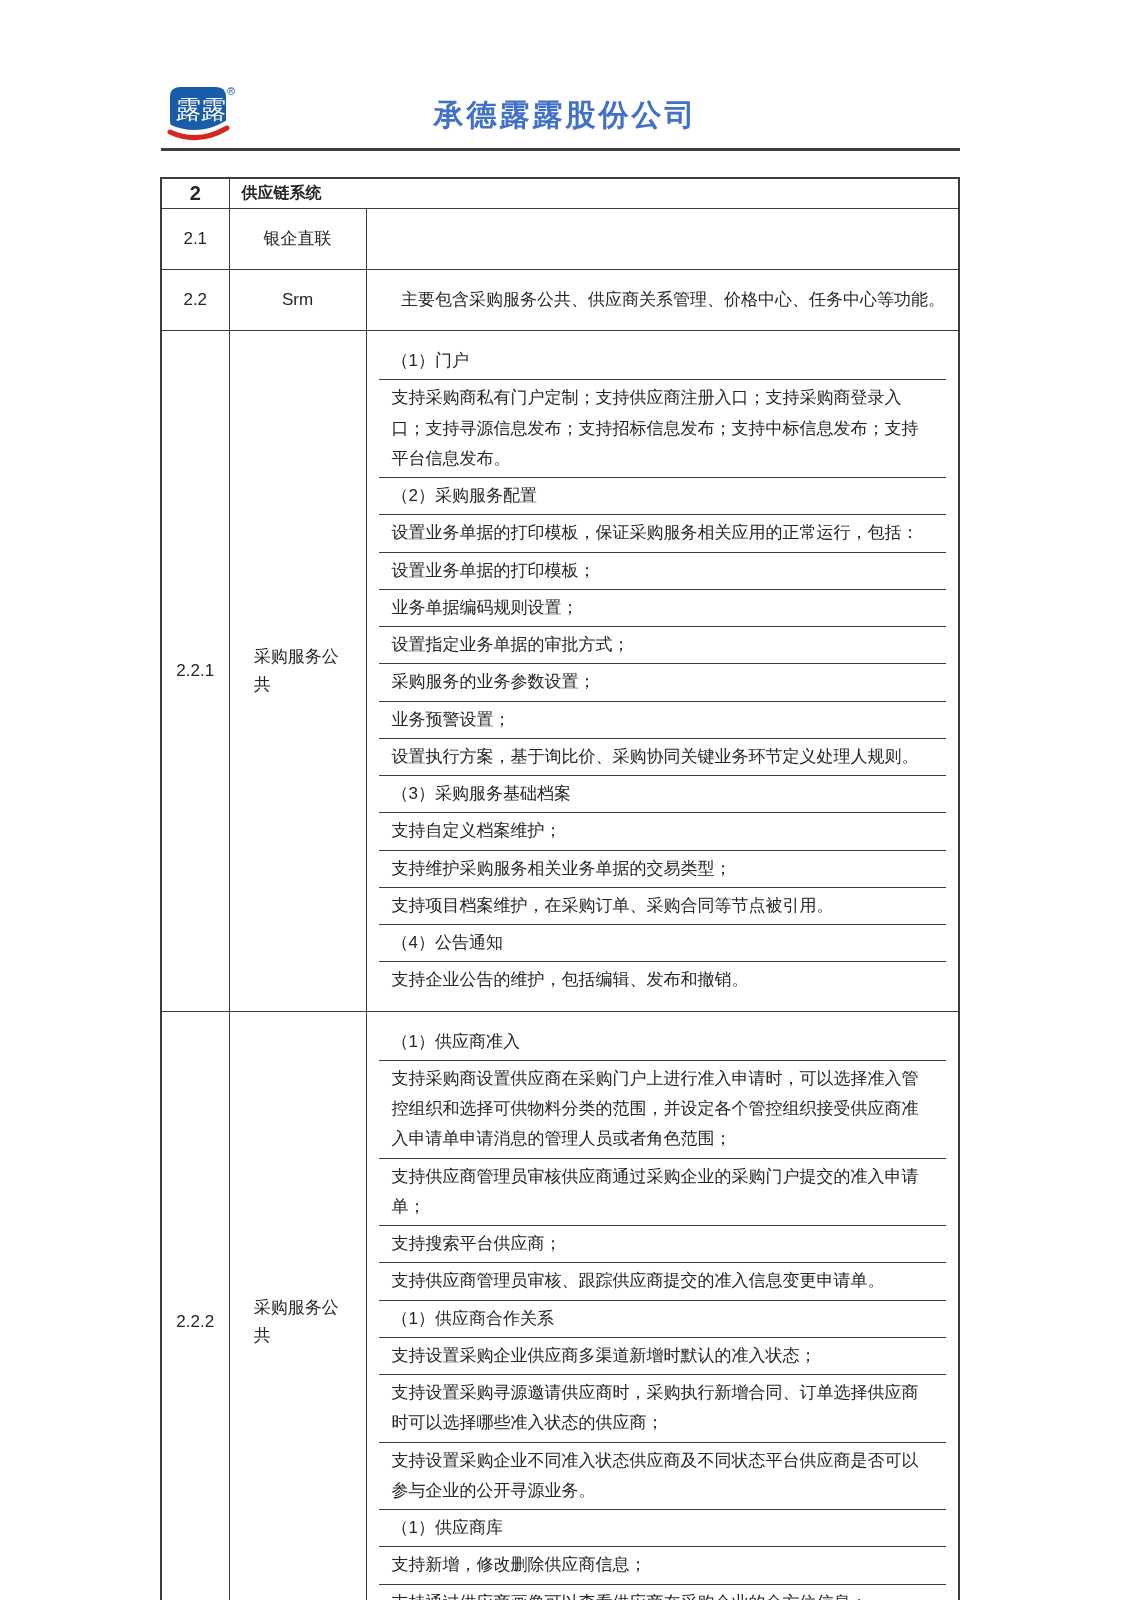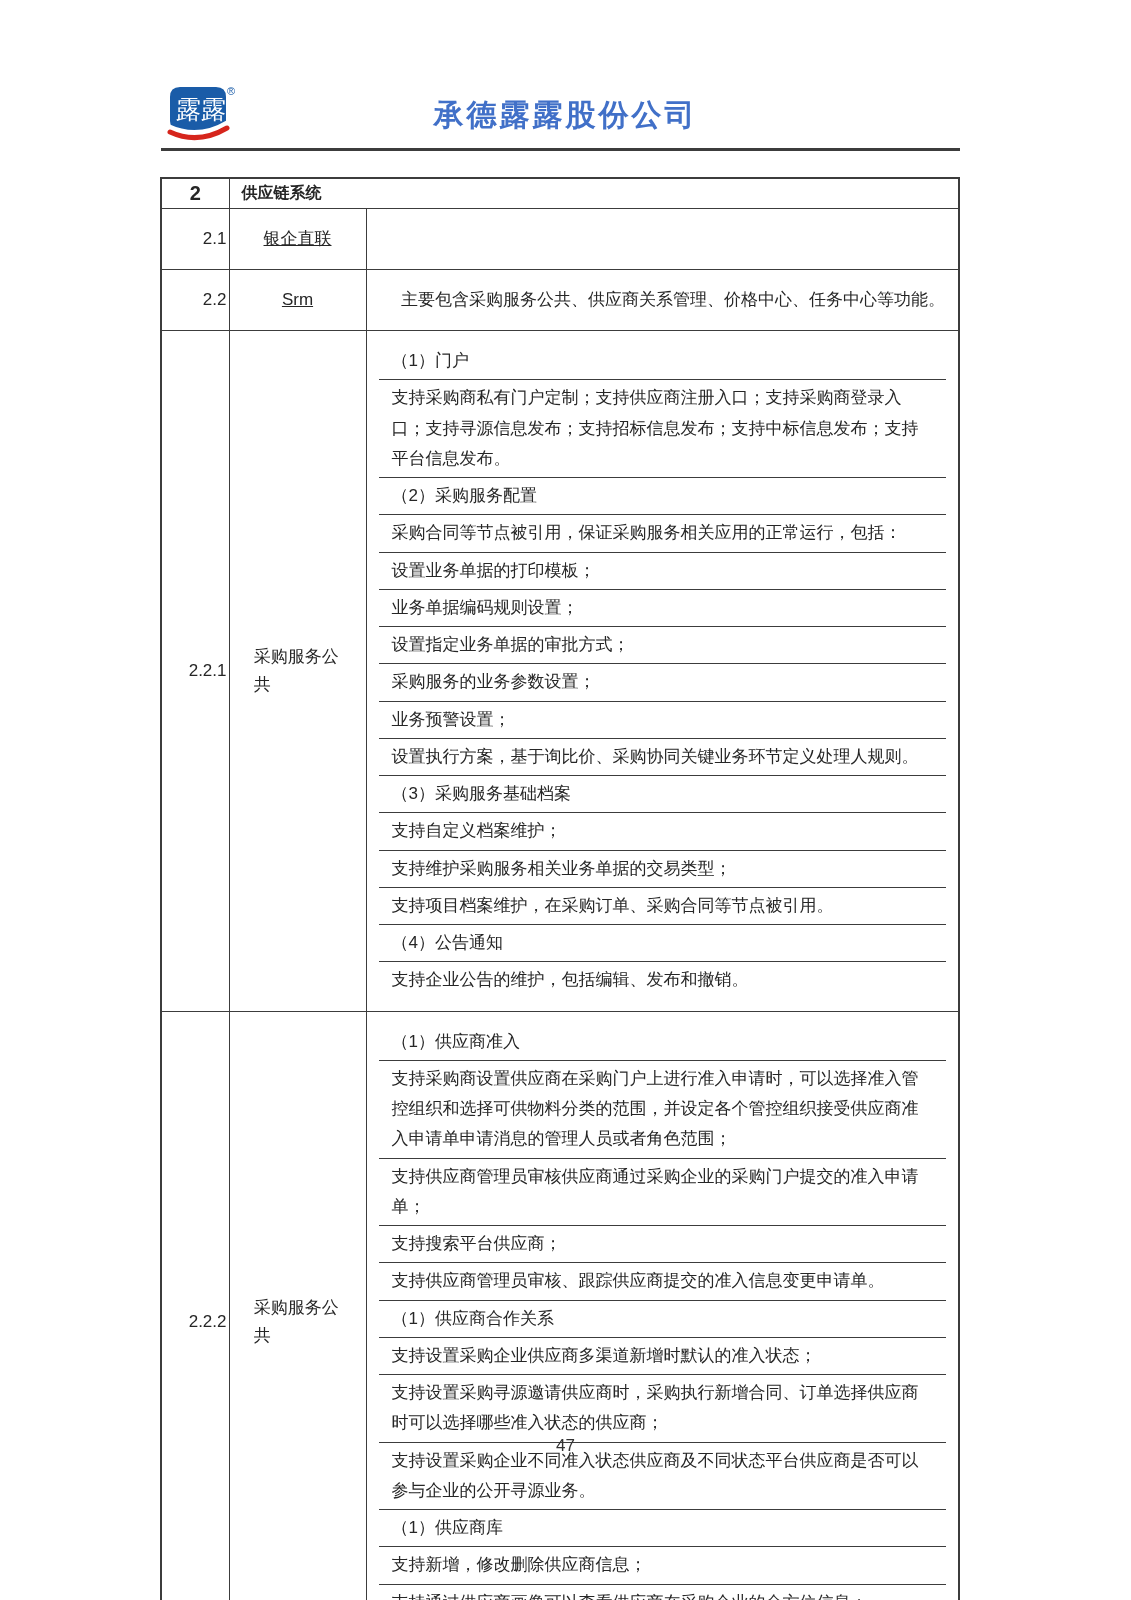--- a/index.html
+++ b/index.html
@@ -33,22 +33,22 @@
     width:800px;
     border-collapse:collapse; table-layout:fixed;
     font-size:17px;
     border:2px solid var(--border-dark, #3c3c3c);
   }
   table.spec td {
     border:1.5px solid var(--border-dark, #3c3c3c);
     vertical-align:middle;
     word-break:break-all;
   }
-  .cell-num   { text-align:right; padding:15px 2px;margin-left:8px; }
-  .cell-label { text-align:center; padding:16px 6px; line-height:1.65;text-decoration:underline; }
+  .cell-num   { text-align:center; padding:15px 2px;margin-left:8px; }
+  .cell-label { text-align:center; padding:16px 6px; line-height:1.65; }
   .label-inner{ display:inline-block; max-width:5.15em; text-align:left; }
   .head-num   { text-align:center; font-size:20px; font-weight:700; padding:3px 2px; }
   .head-title { font-size:16px; font-weight:700; padding:3px 12px; text-align:left; }
   .cell-content { padding:8px 13px; line-height:1.7; text-align:right; }
   .stack-cell { padding:12px; }
   .sub-row {
     padding:3px 13px;
     line-height:1.78;
     border-bottom:1.5px solid var(--border-dark, #3c3c3c);
     text-align:left;
@@ -105,21 +105,21 @@
 
       <tr>
         <td class="cell-num">2.2.1</td>
         <td class="cell-label">
           <span class="label-inner">采购服务公共</span>
         </td>
         <td class="stack-cell">
           <div class="sub-row">（1）门户</div>
           <div class="sub-row">支持采购商私有门户定制；支持供应商注册入口；支持采购商登录入口；支持寻源信息发布；支持招标信息发布；支持中标信息发布；支持平台信息发布。</div>
           <div class="sub-row">（2）采购服务配置</div>
-          <div class="sub-row">采购合同等节点被引用，保证采购服务相关应用的正常运行，包括：</div>
+          <div class="sub-row">设置业务单据的打印模板，保证采购服务相关应用的正常运行，包括：</div>
           <div class="sub-row">设置业务单据的打印模板；</div>
           <div class="sub-row">业务单据编码规则设置；</div>
           <div class="sub-row">设置指定业务单据的审批方式；</div>
           <div class="sub-row">采购服务的业务参数设置；</div>
           <div class="sub-row">业务预警设置；</div>
           <div class="sub-row">设置执行方案，基于询比价、采购协同关键业务环节定义处理人规则。</div>
           <div class="sub-row">（3）采购服务基础档案</div>
           <div class="sub-row">支持自定义档案维护；</div>
           <div class="sub-row">支持维护采购服务相关业务单据的交易类型；</div>
           <div class="sub-row">支持项目档案维护，在采购订单、采购合同等节点被引用。</div>
@@ -144,14 +144,13 @@
           <div class="sub-row">支持设置采购寻源邀请供应商时，采购执行新增合同、订单选择供应商时可以选择哪些准入状态的供应商；</div>
           <div class="sub-row">支持设置采购企业不同准入状态供应商及不同状态平台供应商是否可以参与企业的公开寻源业务。</div>
           <div class="sub-row">（1）供应商库</div>
           <div class="sub-row">支持新增，修改删除供应商信息；</div>
           <div class="sub-row">支持通过供应商画像可以查看供应商在采购企业的全方位信息；</div>
         </td>
       </tr>
     </tbody>
   </table>
 
-  <div class="page-number">47</div>
 </div>
 
 </body></html>

